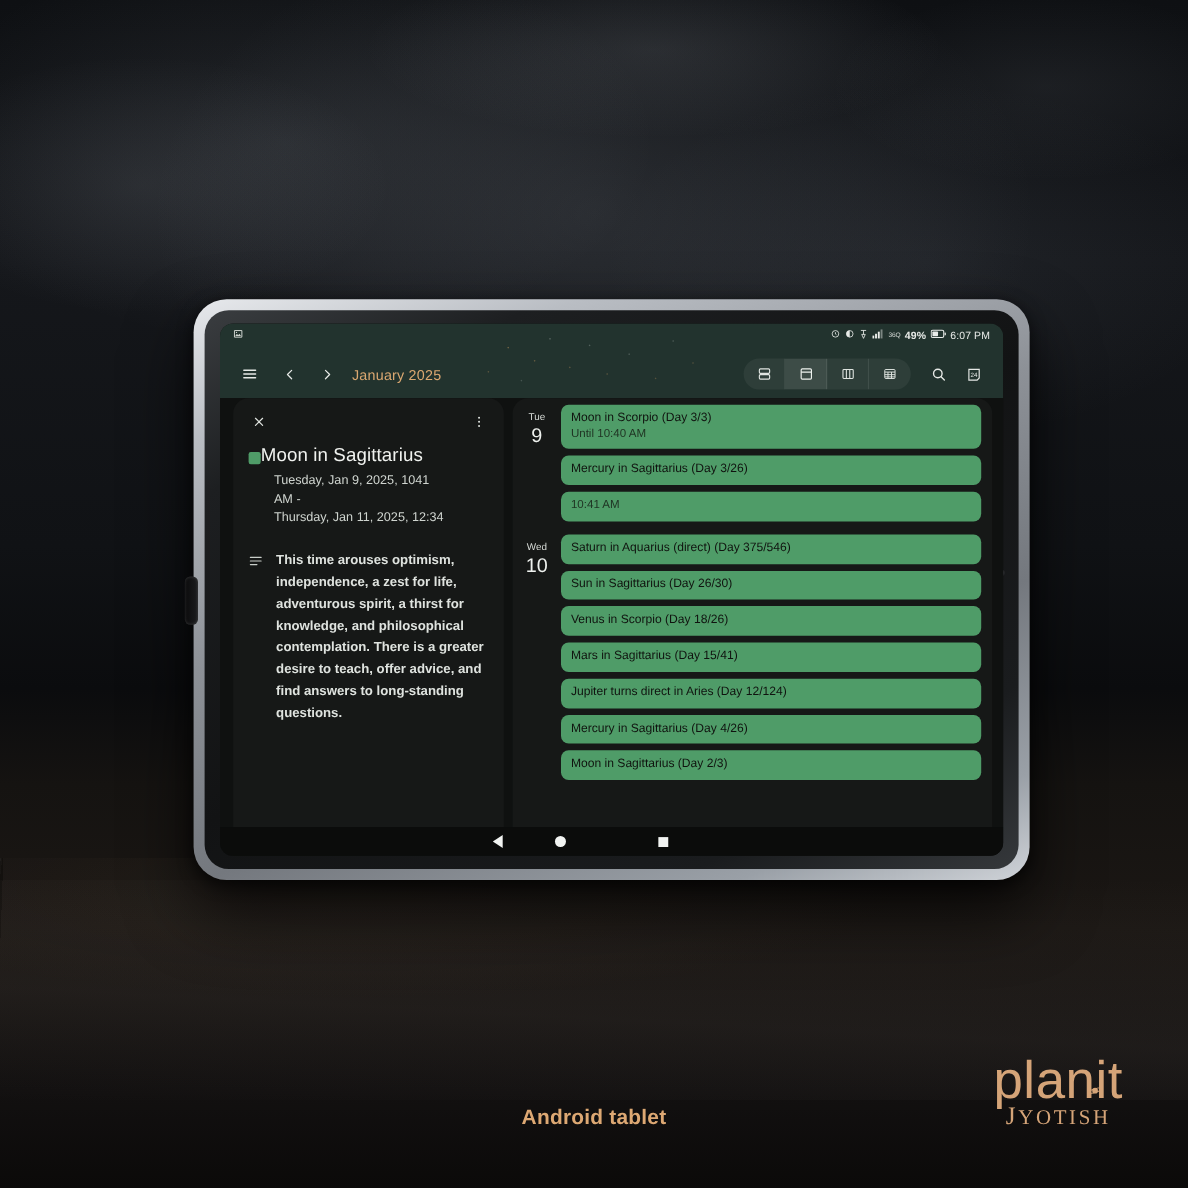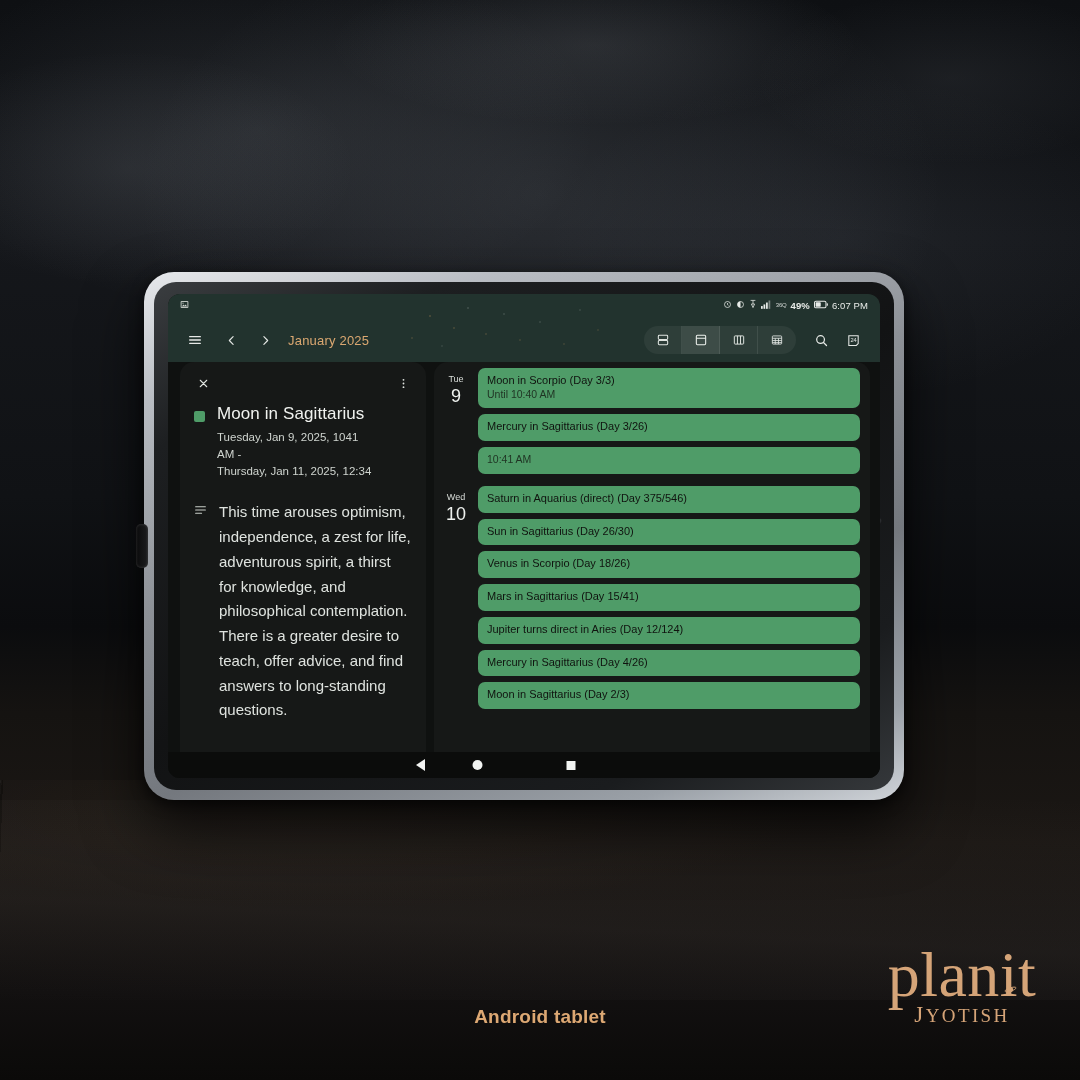--- a/index.html
+++ b/index.html
@@ -42,21 +42,21 @@
     background:
       radial-gradient(ellipse 30% 30% at 12% 30%, rgba(190,198,208,.09), rgba(0,0,0,0) 70%),
       radial-gradient(ellipse 26% 22% at 88% 14%, rgba(190,198,208,.07), rgba(0,0,0,0) 70%),
       radial-gradient(ellipse 34% 20% at 55% 8%, rgba(200,206,215,.10), rgba(0,0,0,0) 72%);
     pointer-events:none;
   }
 
   
   .tablet {
     position: absolute;
-    left: 144px; top: 272px;
+    left: 176px; top: 272px;
     width: 760px; height: 528px;
     border-radius: 30px;
     background: linear-gradient(160deg,#e7e9ec 0%, #b9bdc3 16%, #8d9197 42%, #74787e 66%, #9aa0a7 88%, #cfd3d8 100%);
     padding: 10px;
     box-shadow: 0 28px 60px rgba(0,0,0,.72), 0 4px 14px rgba(0,0,0,.6);
   }
   .tablet-inner {
     width: 100%; height: 100%;
     border-radius: 22px;
     background: linear-gradient(150deg,#3a3d40 0%, #1d1f21 18%, #121314 50%, #1a1c1e 82%, #35383b 100%);
@@ -172,28 +172,28 @@
     background:#161817;
     border-radius: 14px 14px 0 0;
     padding: 12px 14px 0 14px;
     overflow:hidden;
     position:relative;
   }
   .dc-top { display:flex; align-items:flex-start; }
   .dc-close { color:#dfe3df; width:18px; height:18px; display:flex; align-items:center; justify-content:center; cursor:pointer; }
   .dc-more { margin-left:auto; color:#dfe3df; width:18px; height:18px; display:flex; align-items:center; justify-content:center; cursor:pointer; }
 
-  .dc-title-row { display:flex; align-items:flex-start; gap:12px; margin-top: 12px; }
+  .dc-title-row { display:flex; align-items:flex-start; margin-top: 12px; }
   .dc-swatch { width:11px; height:11px; background:#4f9c68; border-radius:2px; margin-top:7px; flex:0 0 11px; }
   .dc-title { color:#f0f2ef; font-size:17px; line-height:1.15; letter-spacing:.1px; }
   .dc-when { color:#cfd4cf; font-size:11.5px; line-height:1.5; margin: 5px 0 0 23px; }
 
   .dc-desc-row { display:flex; gap:12px; margin-top:20px; }
   .dc-desc-icon { flex:0 0 13px; margin-top:4px; }
-  .dc-desc { color:#dfe3df; font-size:15px; line-height:1.65; }
+  .dc-desc { color:#dfe3df; font-size:12px; line-height:1.65;font-weight:bold; }
 
   
   .agenda {
     flex: 1 1 auto;
     background:#161817;
     border-radius: 14px 14px 0 0;
     overflow:hidden;
     position:relative;
     padding-top: 6px;
   }
@@ -239,22 +239,22 @@
     font-size: 19px;
     font-weight:700;
     letter-spacing:.2px;
   }
   .logo {
     position:absolute; right: 30px; bottom: 52px;
     width: 176px; text-align:center;
     color:#d5a478;
   }
   .logo-main {
-    font-family: Liberation Serif, serif;
-    font-size: 64px;
+    font-family: Liberation Sans, sans-serif;
+    font-size: 48px;
     line-height: .95;
     letter-spacing: .5px;
     position:relative;
     display:inline-block;
   }
   .saturn {
     position:absolute; right: 19px; top: -2px;
     width:13px; height:9px;
   }
   .logo-sub {

